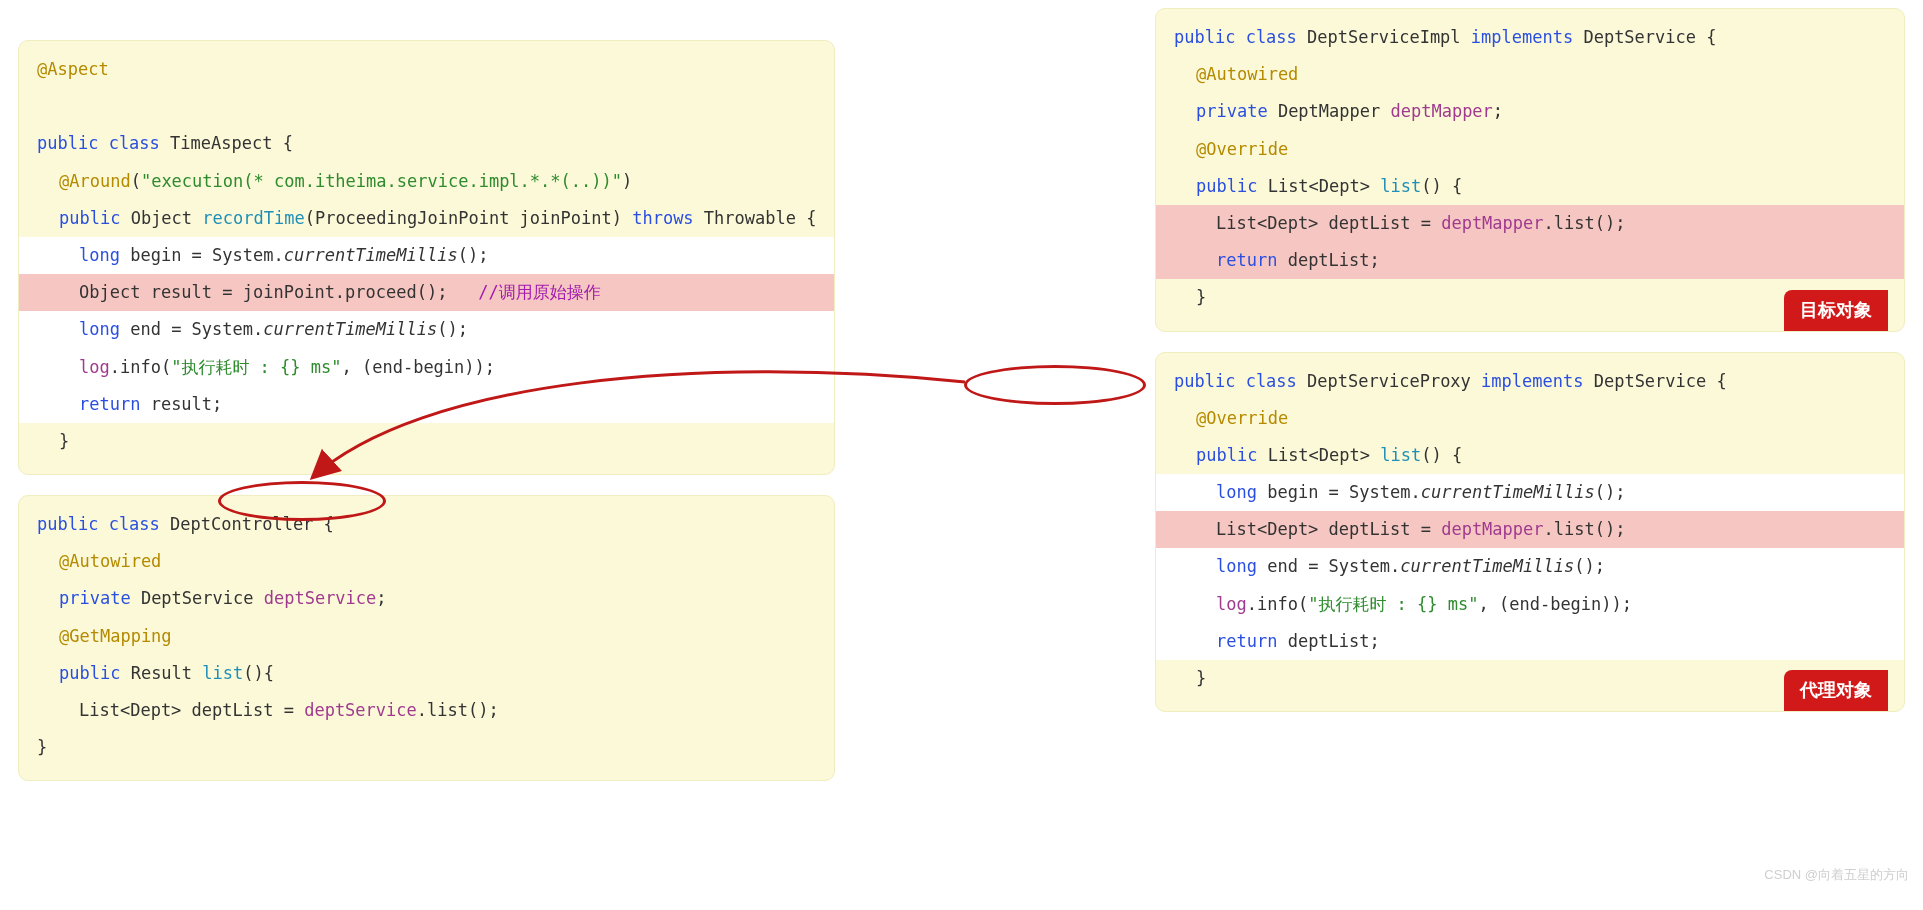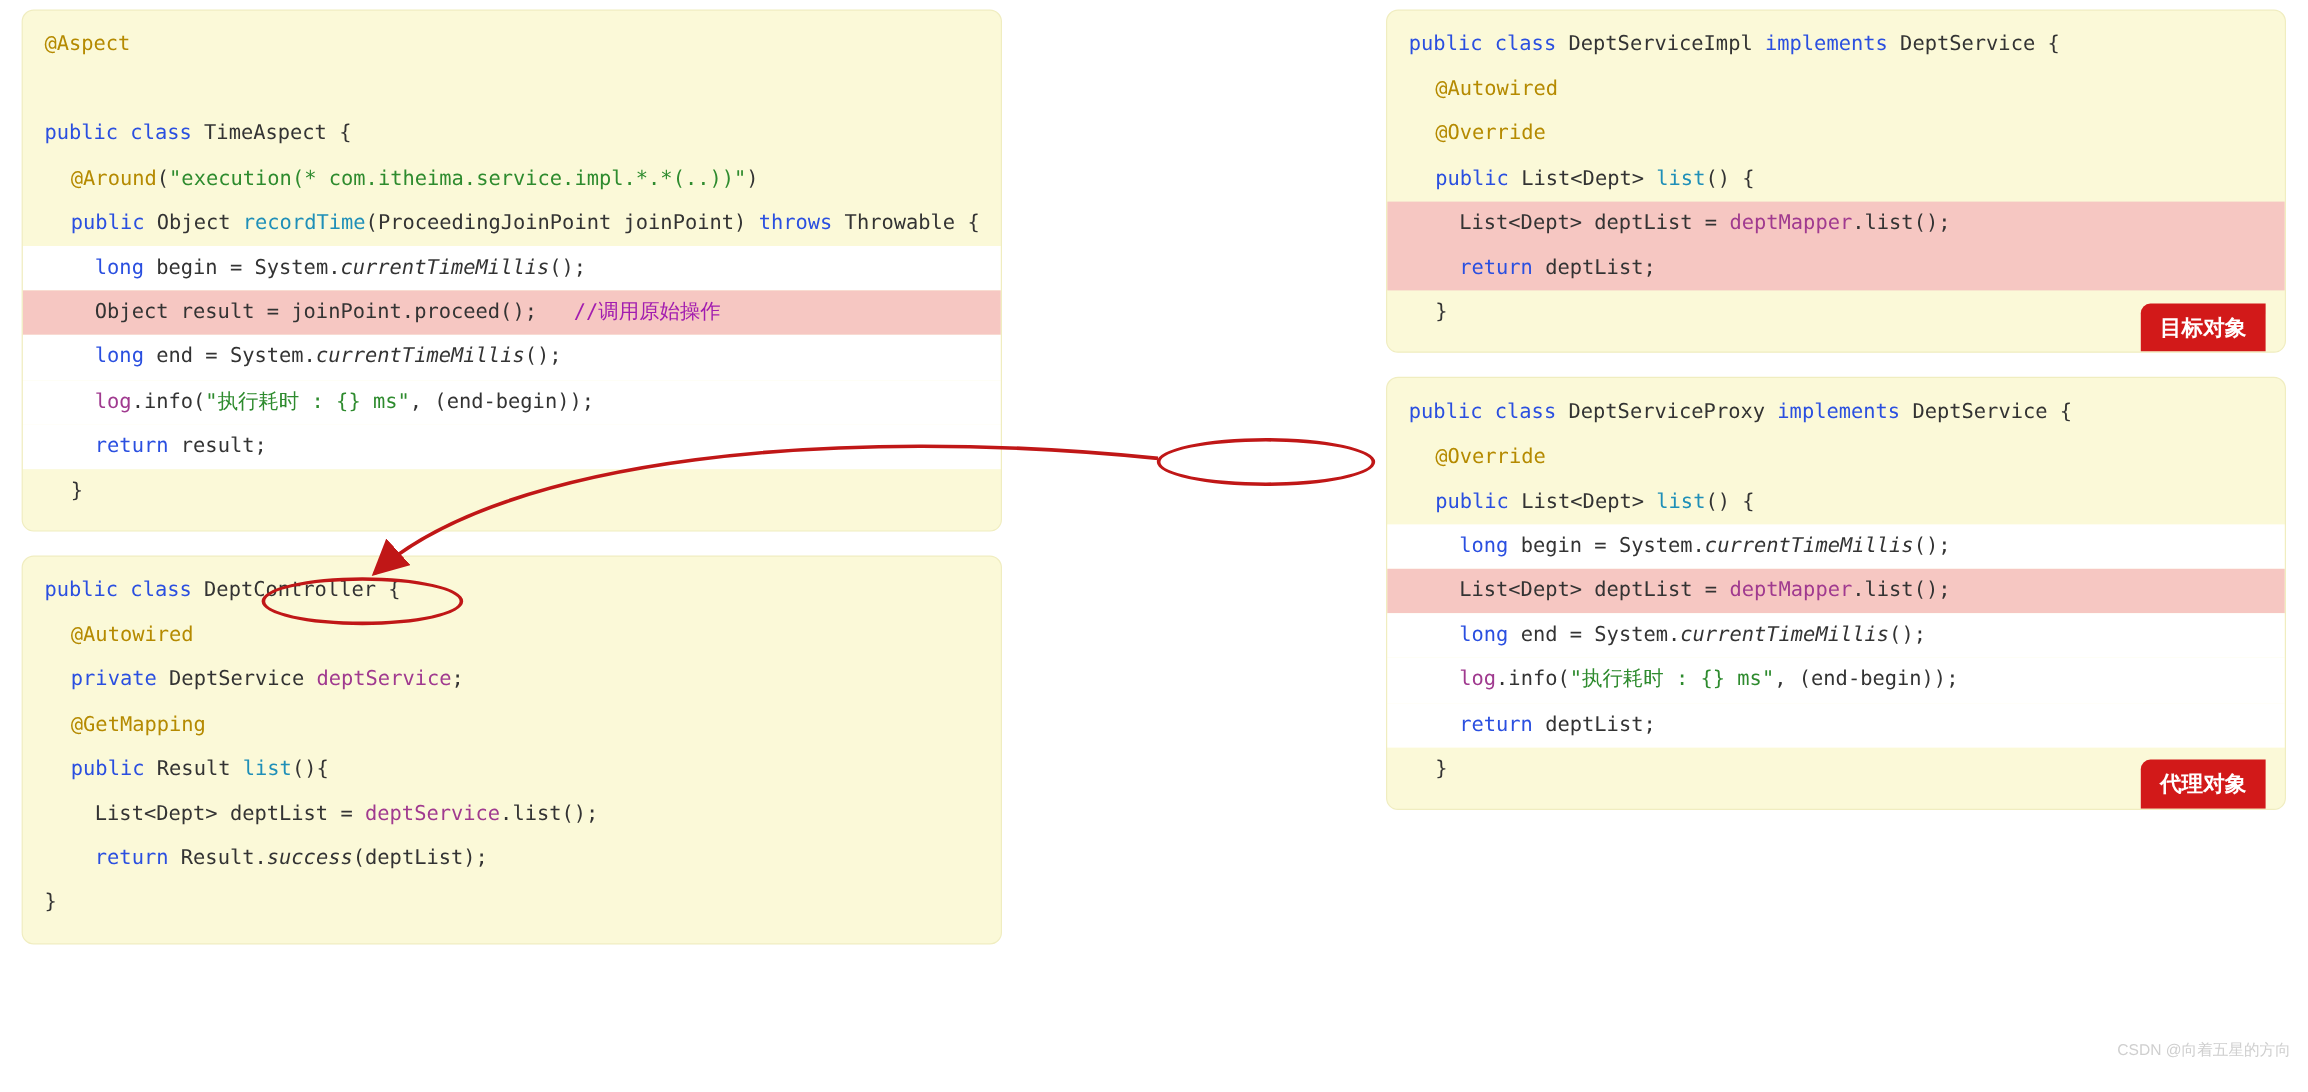--- a/index.html
+++ b/index.html
@@ -1,19 +1,19 @@
 <!DOCTYPE html>
 <html><head>
 <meta charset="utf-8">
 <style>
   html,body{margin:0;padding:0;background:#fff;font-family:"Segoe UI",Tahoma,Arial,sans-serif;font-size:16px;line-height:1.6;}
   .wrap{position:relative;width:1923px;height:910px;}
   .layout{display:flex;gap:42px;padding:8px 18px 8px 18px;box-sizing:border-box;}
   .col{display:flex;flex-direction:column;gap:20px;}
-  .col-left{flex:0 0 800px;}
+  .col-left{flex:0 0 800px;margin-top:32px;}
   .col-right{flex:0 0 750px;margin-left:auto;}
   .panel{background:#FBF9D8;border:1px solid #F0EDC0;border-radius:10px;padding:10px 0 14px 0;position:relative;overflow:hidden;}
   .line{white-space:pre;font-family:"Consolas","Menlo",monospace;font-size:17px;padding:5px 18px;color:#333;}
   .i1{padding-left:40px;}
   .i2{padding-left:60px;}
   .hl-green{background:#ffffff;}
   .hl-red{background:#F6C7C2;}
   .kw{color:#2A4FE0;}
   .ann{color:#B58A00;}
   .str{color:#2E8B2E;}
@@ -48,30 +48,30 @@
       <div class="line i1"><span>}</span></div>
     </div>
 
     <div class="panel">
       <div class="line"><span class="kw">public class</span><span> DeptController {</span></div>
       <div class="line i1"><span class="ann">@Autowired</span></div>
       <div class="line i1"><span class="kw">private</span><span> DeptService </span><span class="id">deptService</span><span>;</span></div>
       <div class="line i1"><span class="ann">@GetMapping</span></div>
       <div class="line i1"><span class="kw">public</span><span> Result </span><span class="fn">list</span><span>(){</span></div>
       <div class="line i2"><span>List&lt;Dept&gt; deptList = </span><span class="id">deptService</span><span>.list();</span></div>
-      <div class="line i2"><span class="kw">return</span><span> Result.</span><span class="ital">success</span><span>(deptList);</span></div>
       <div class="line"><span>}</span></div>
     </div>
   </div>
 
   <div class="col col-right">
 
     <div class="panel">
       <div class="line"><span class="kw">public class</span><span> DeptServiceImpl </span><span class="kw">implements</span><span> DeptService {</span></div>
       <div class="line i1"><span class="ann">@Autowired</span></div>
+      <div class="line i1"><span class="kw">private</span><span> DeptMapper </span><span class="id">deptMapper</span><span>;</span></div>
       <div class="line i1"><span class="ann">@Override</span></div>
       <div class="line i1"><span class="kw">public</span><span> List&lt;Dept&gt; </span><span class="fn">list</span><span>() {</span></div>
       <div class="line i2 hl-red"><span>List&lt;Dept&gt; deptList = </span><span class="id">deptMapper</span><span>.list();</span></div>
       <div class="line i2 hl-red"><span class="kw">return</span><span> deptList;</span></div>
       <div class="line i1"><span>}</span></div>
       <div class="badge">目标对象</div>
     </div>
 
     <div class="panel">
       <div class="line"><span class="kw">public class</span><span> </span><span>DeptServiceProxy</span><span> </span><span class="kw">implements</span><span> DeptService {</span></div>

